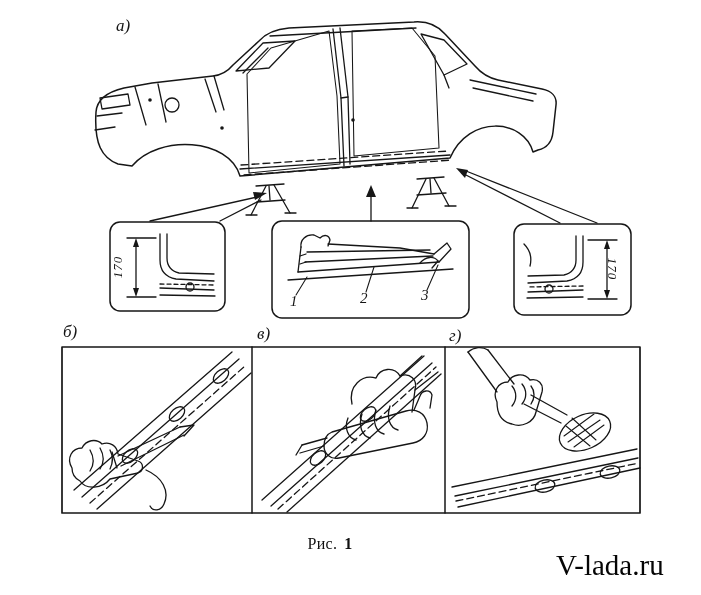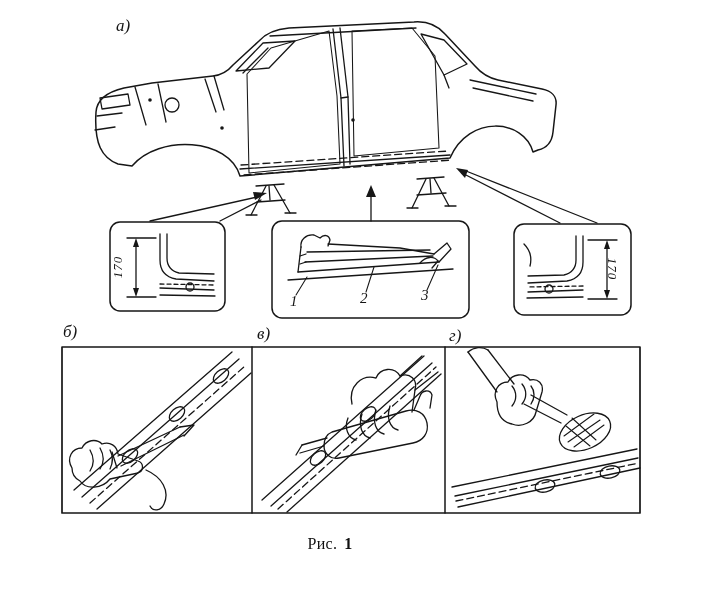--- a/index.html
+++ b/index.html
@@ -246,14 +246,15 @@
   <span class="pnum" style="left:360px; top:290px;">2</span>
   <span class="pnum" style="left:421px; top:287px;">3</span>
 
   <div class="caption">
     <div class="cap-line1">
       <span>Рис.</span>
       <span class="cap-num">1</span>
     </div>
   </div>
 
+  <span class="watermark">V-lada.ru</span>
 
 </div>
 
 </body></html>

